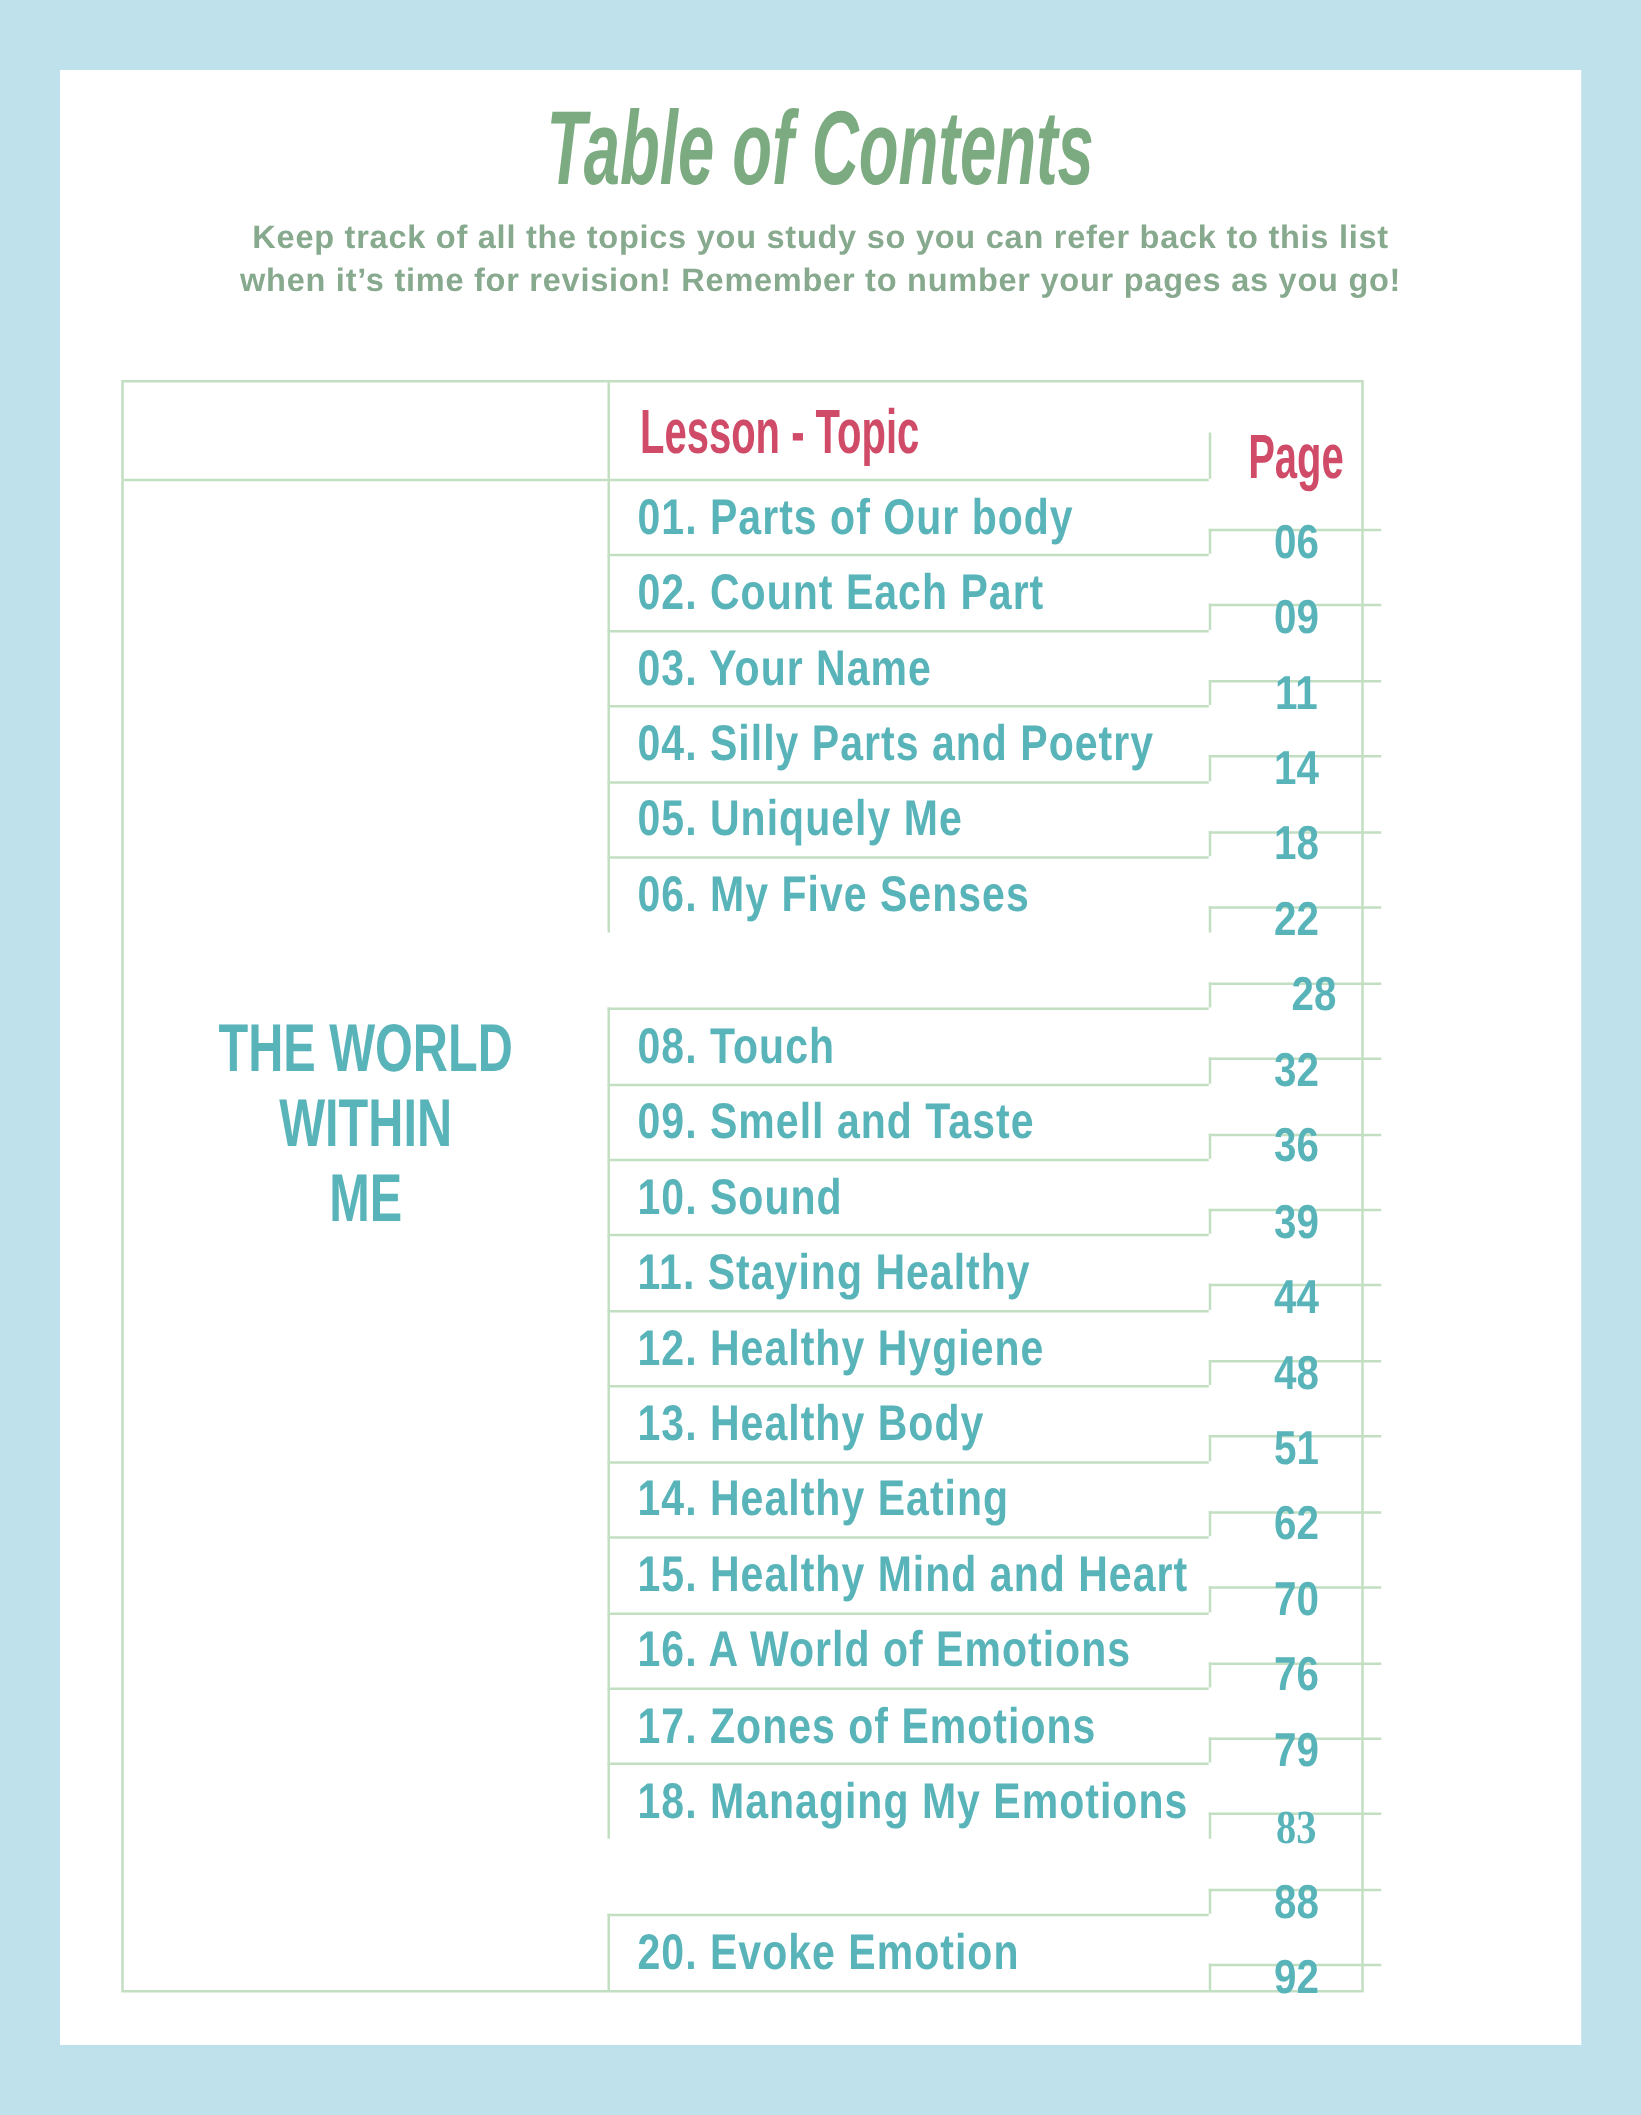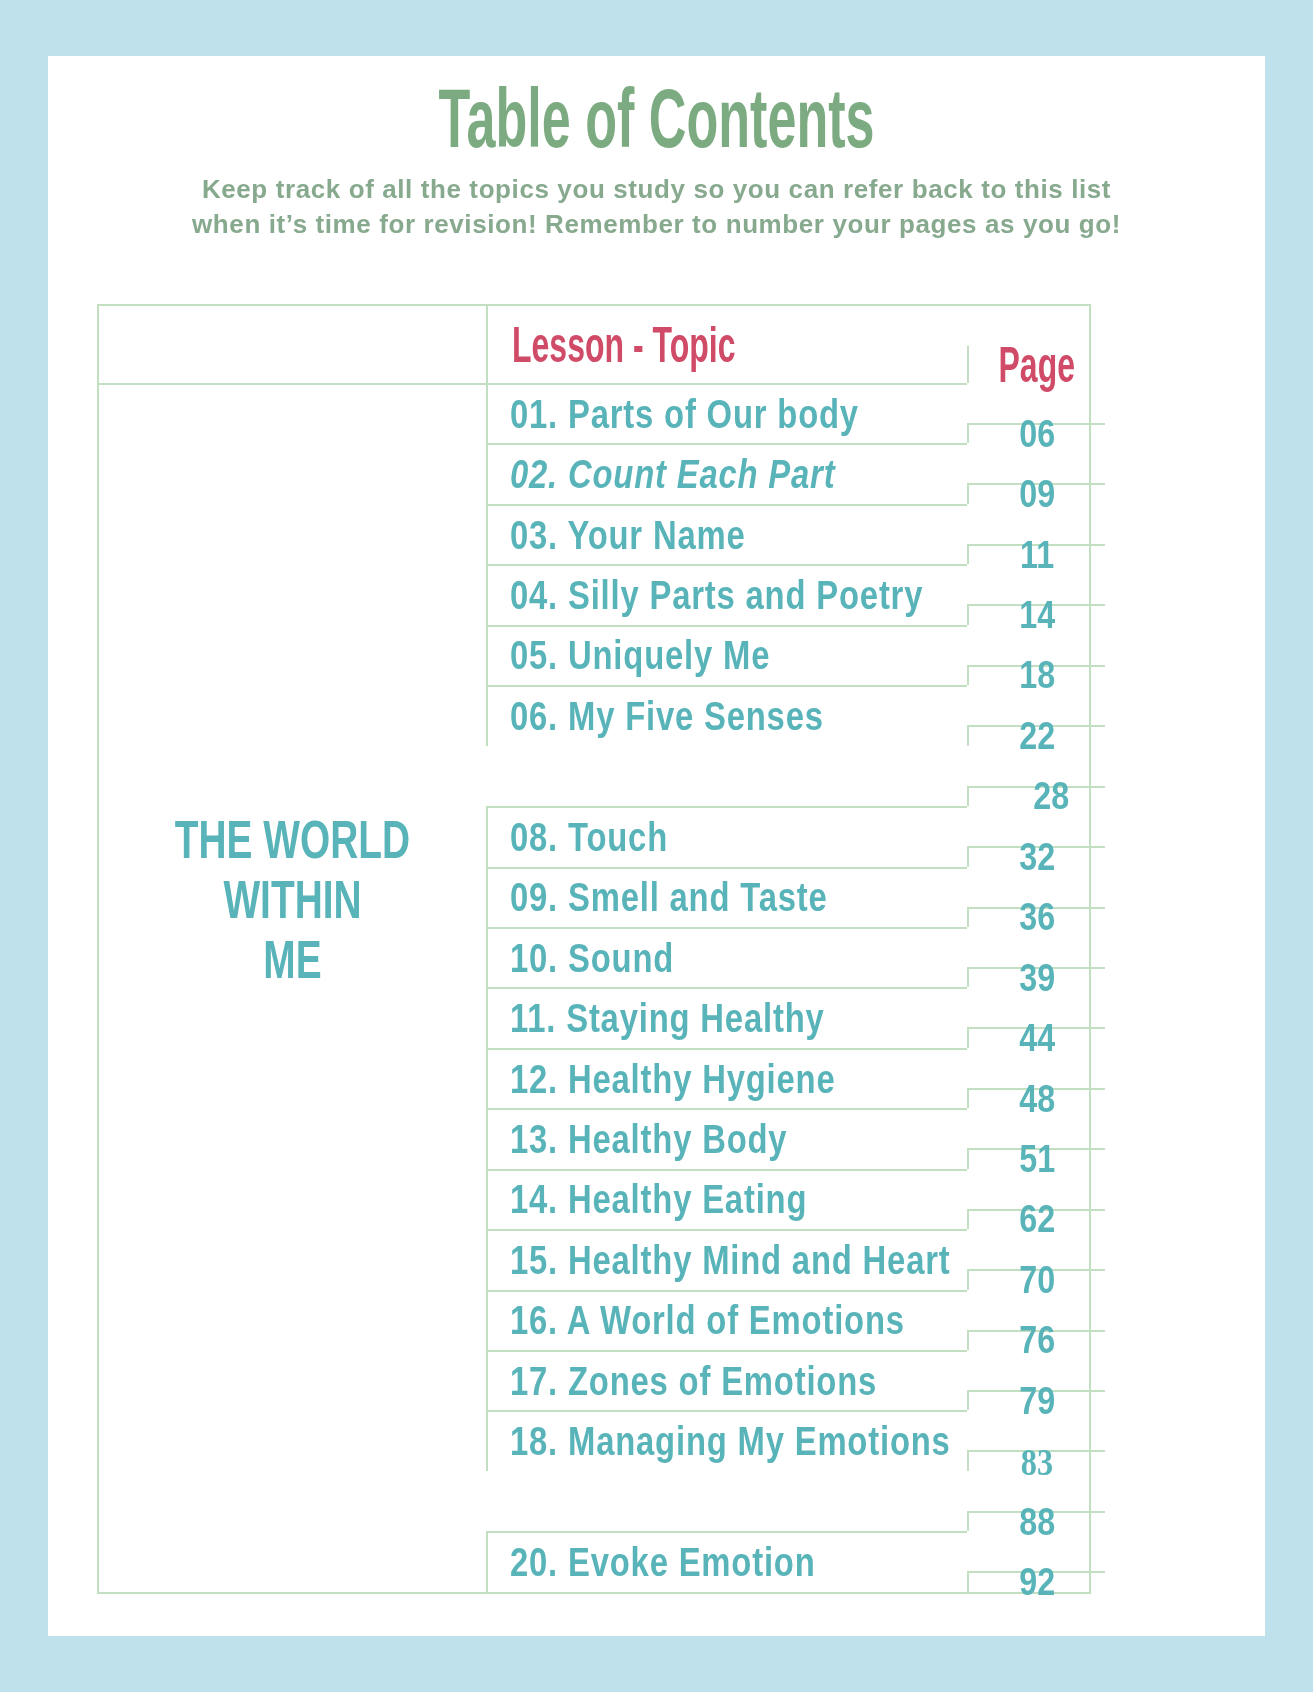--- a/index.html
+++ b/index.html
@@ -16,20 +16,21 @@
   }
   .page{
     position:absolute; left:48px; top:56px; width:1217px; height:1580px;
     background:var(--white);
   }
   .title{
     position:absolute; top:14px; left:0; width:100%;
     text-align:center;
     font-size:84px; font-weight:700; color:var(--green-title);
     white-space:nowrap;
+    font-style:italic;
   }
   .title .squeeze{display:inline-block; transform:scaleX(0.62); transform-origin:center;}
   .subtitle{
     position:absolute; top:116px; left:0; width:100%;
     text-align:center;
     font-size:26px; font-weight:700; letter-spacing:0.6px;
     line-height:35px; color:var(--green-sub);
   }
   .toc-table{
     position:absolute; left:49px; top:248px; width:994px;
@@ -109,21 +110,21 @@
       </div>
     </div>
 
   <div class="cell col2 bt topic-cell" style="grid-area: 2 / 2;">
     <span class="topic-text">01. Parts of Our body</span>
   </div>
   <div class="cell col3 bt page-cell" style="grid-area: 2 / 3;">
     <span class="page-text">06</span>
   </div>
 
-  <div class="cell col2 bt topic-cell" style="grid-area: 3 / 2; font-style: italic;">
+  <div class="cell col2 bt topic-cell" style="grid-area: 3 / 2;">
     <span class="topic-text">02. Count Each Part</span>
   </div>
   <div class="cell col3 bt page-cell" style="grid-area: 3 / 3;">
     <span class="page-text">09</span>
   </div>
 
   <div class="cell col2 bt topic-cell" style="grid-area: 4 / 2;">
     <span class="topic-text">03. Your Name</span>
   </div>
   <div class="cell col3 bt page-cell" style="grid-area: 4 / 3;">

